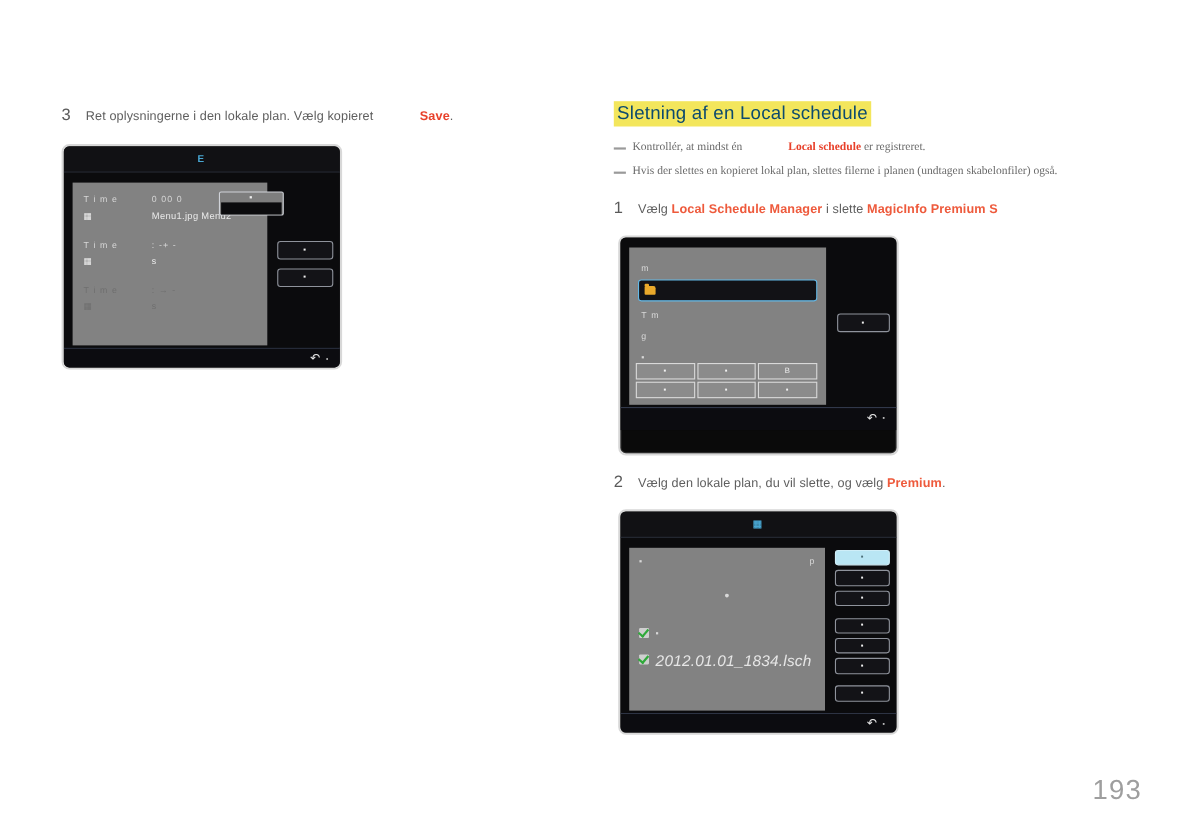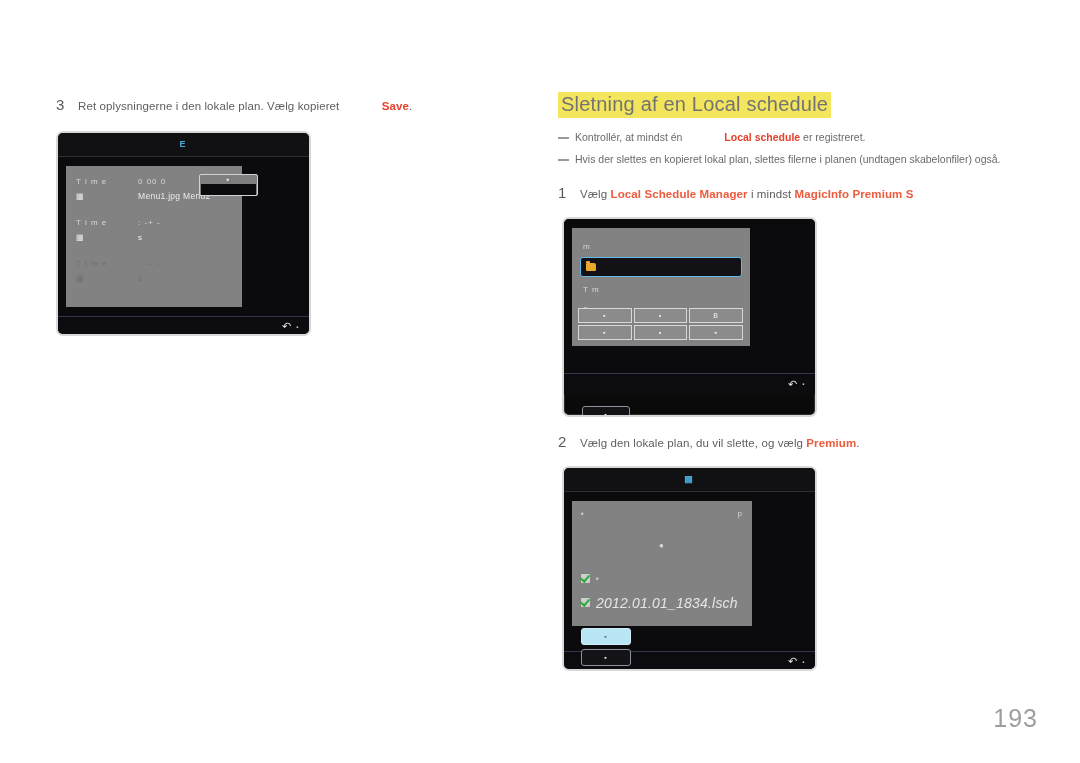--- a/index.html
+++ b/index.html
@@ -55,33 +55,34 @@
 
   
   #right-col {
     position: absolute;
     left: 558px;
     top: 92px;
     width: 470px;
   }
   .section-title {
     display: inline-block;
-    font-size: 20px;
+    font-size: 17px;
     font-weight: 400;
-    color: #737373;
+    color: #0c4a6e;
     background: #f3e65c;
     padding: 1px 3px 2px 3px;
     letter-spacing: .2px;
     margin: 0 0 12px 0;
   }
   .note-row {
     display: flex;
     align-items: flex-start;
     gap: 6px;
     margin-bottom: 7px;
+    font-family: Liberation Serif, serif;
   }
   .note-dash {
     display: inline-block;
     width: 11px;
     height: 2px;
     background: #9a9a9a;
     margin-top: 7px;
     flex: 0 0 auto;
   }
   .note-text {
@@ -115,21 +116,20 @@
     letter-spacing: 2px;
     filter: blur(.3px);
     opacity: .9;
   }
   .tv-body {
     position: relative;
     background: #0b0b0d;
     display: flex;
     padding: 8px 8px 4px 8px;
     box-sizing: border-box;
-    flex-direction: column;
   }
   .tv-footer {
     height: 20px;
     background: #0c0c10;
     border-top: 1px solid #31384a;
     display: flex;
     align-items: center;
     justify-content: flex-end;
     padding-right: 10px;
     gap: 5px;
@@ -460,21 +460,21 @@
     <span class="note-text"><span>Kontrollér, at mindst én </span><span class="hl-red">Local schedule</span><span> er registreret.</span></span>
   </div>
 
   <div class="note-row">
     <span class="note-dash"></span>
     <span class="note-text">Hvis der slettes en kopieret lokal plan, slettes filerne i planen (undtagen skabelonfiler) også.</span>
   </div>
 
   <div class="step-row" style="margin-top:18px;">
     <span class="step-num">1</span>
-    <span class="step-text"><span>Vælg </span><span class="hl-red-light">Local Schedule Manager</span><span> i mindst </span><span class="hl-red-light">MagicInfo Premium S</span></span>
+    <span class="step-text"><span>Vælg </span><span class="hl-red-light">Local Schedule Manager</span><span> i slette </span><span class="hl-red-light">MagicInfo Premium S</span></span>
   </div>
 
   
   <div style="margin-top:14px; margin-left:4px;">
     <div class="tvpanel" id="panel-2">
 
 
       <div class="tv-body">
         <div class="slab" id="p2-slab">
 

